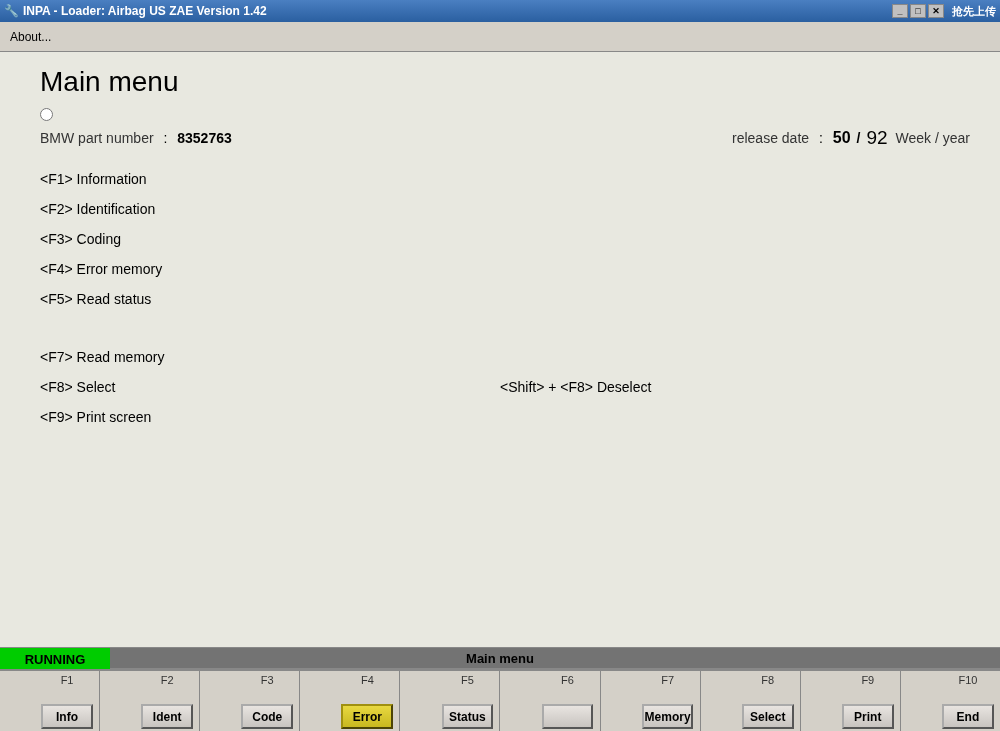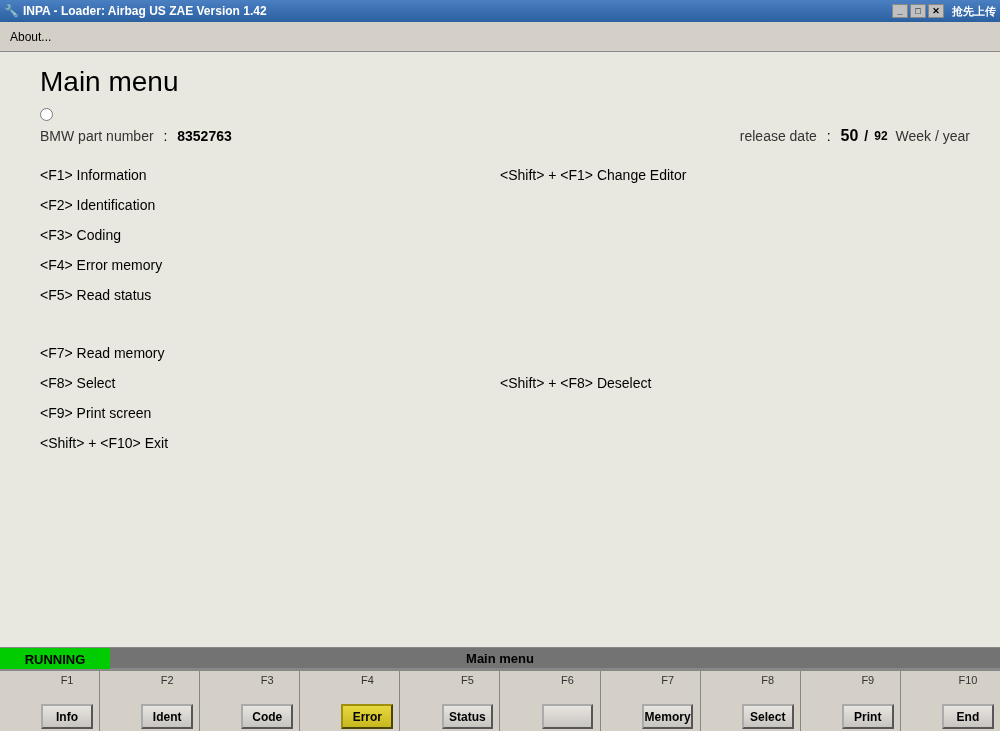--- a/index.html
+++ b/index.html
@@ -228,32 +228,29 @@
 
   <div id="info-bar">
     <span class="info-label">BMW part number</span>
     <span class="info-sep">&nbsp;:&nbsp;</span>
     <span class="info-value">8352763</span>
     <span style="flex:1; min-width:40px;"></span>
     <span class="info-label">release date</span>
     <span class="info-sep">&nbsp;:&nbsp;</span>
     <span class="info-value" style="font-size:16px; font-weight:bold;">50</span>
     <span style="margin:0 6px; font-weight:bold; font-size:14px;">/</span>
-    <span class="info-value" style="font-size:12px; font-weight:bold;">92</span>
+    <span class="info-value" style="font-size:19px; font-weight:normal;">92</span>
     <span style="margin-left:8px;" class="info-label">Week / year</span>
   </div>
 
   <div id="menu-entries">
 
     <div class="menu-line menu-line-row">
       <div class="menu-left">
         <span class="fkey">&lt;F1&gt;&nbsp;</span><span>Information</span>
-      </div>
-      <div class="menu-right">
-        <span>&lt;Shift&gt; + &lt;F1&gt;</span>&nbsp;<span>Change Editor</span>
       </div>
     </div>
 
     <div class="menu-line menu-line-row">
       <div class="menu-left">
         <span class="fkey">&lt;F2&gt;&nbsp;</span><span>Identification</span>
       </div>
       <div class="menu-right"></div>
     </div>
 
@@ -297,23 +294,20 @@
     </div>
 
     <div class="menu-line menu-line-row">
       <div class="menu-left">
         <span class="fkey">&lt;F9&gt;&nbsp;</span><span>Print screen</span>
       </div>
       <div class="menu-right"></div>
     </div>
 
     <div class="menu-line menu-line-row">
-      <div class="menu-right">
-        <span>&lt;Shift&gt; + &lt;F10&gt;</span>&nbsp;<span>Exit</span>
-      </div>
     </div>
 
   </div>
 </div>
 
 <div id="statusbar">
   <div id="running-badge">
     <span>RUNNING</span>
   </div>
   <span>Main menu</span>

